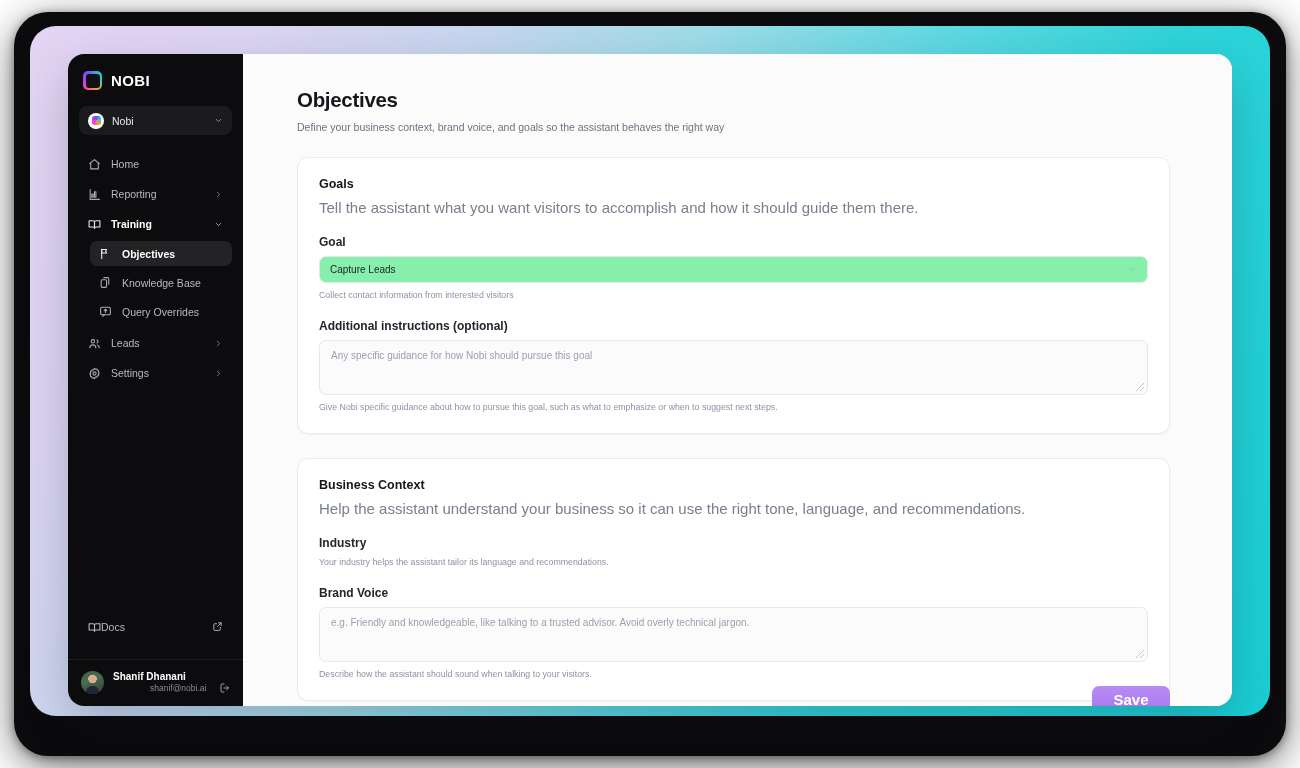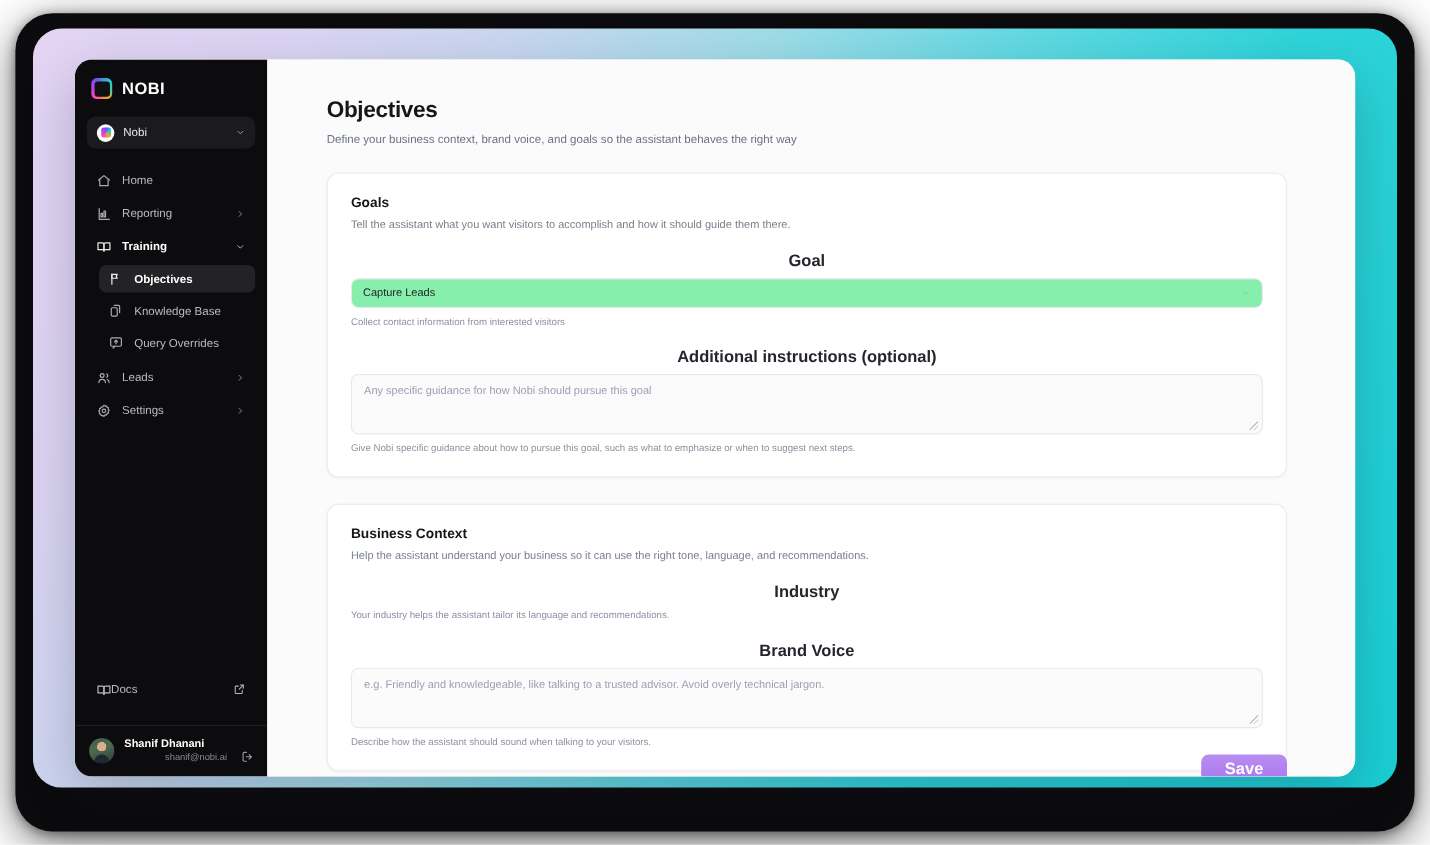--- a/index.html
+++ b/index.html
@@ -216,24 +216,24 @@
 
   .card {
     margin-top: 24px;
     background: #ffffff;
     border: 1px solid #ececf0;
     border-radius: 11px;
     padding: 19px 21px 21px 21px;
     box-shadow: 0 1px 2px rgba(16,24,40,0.04);
   }
   .card-title { font-size: 12.5px; font-weight: 700; color: #16161a; }
-  .card-sub { margin-top: 8px; font-size: 10px; color: #79808d; }
+  .card-sub { margin-top: 8px; font-size: 15px; color: #79808d; }
 
   .field { margin-top: 19px; }
-  .field-label { font-size: 15px; font-weight: 700; color: #23262d; margin-bottom: 7px; text-align: center; }
+  .field-label { font-size: 12px; font-weight: 700; color: #23262d; margin-bottom: 7px; }
 
   .select {
     height: 27px;
     border: 1px solid #e7e7ec;
     border-radius: 7px;
     background: #86efac;
     display: flex;
     align-items: center;
     padding: 0 10px;
     font-size: 10px;

